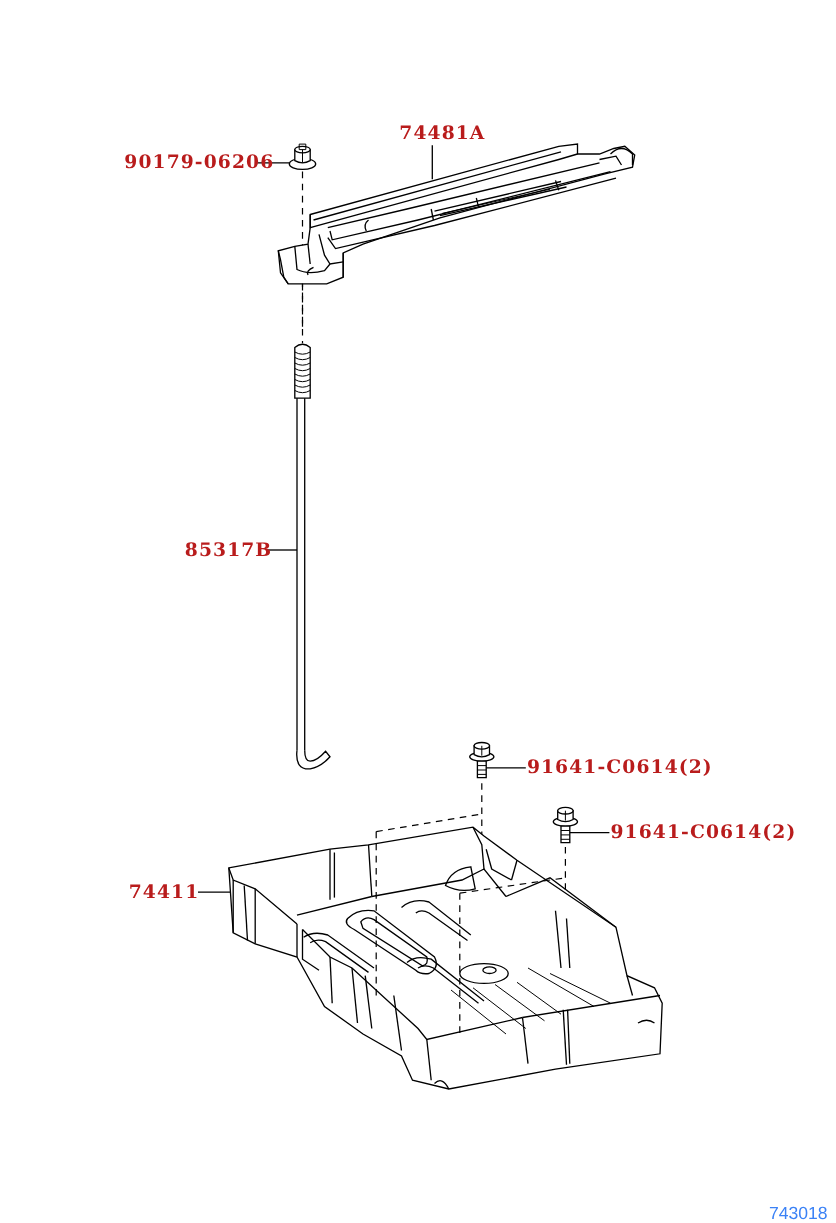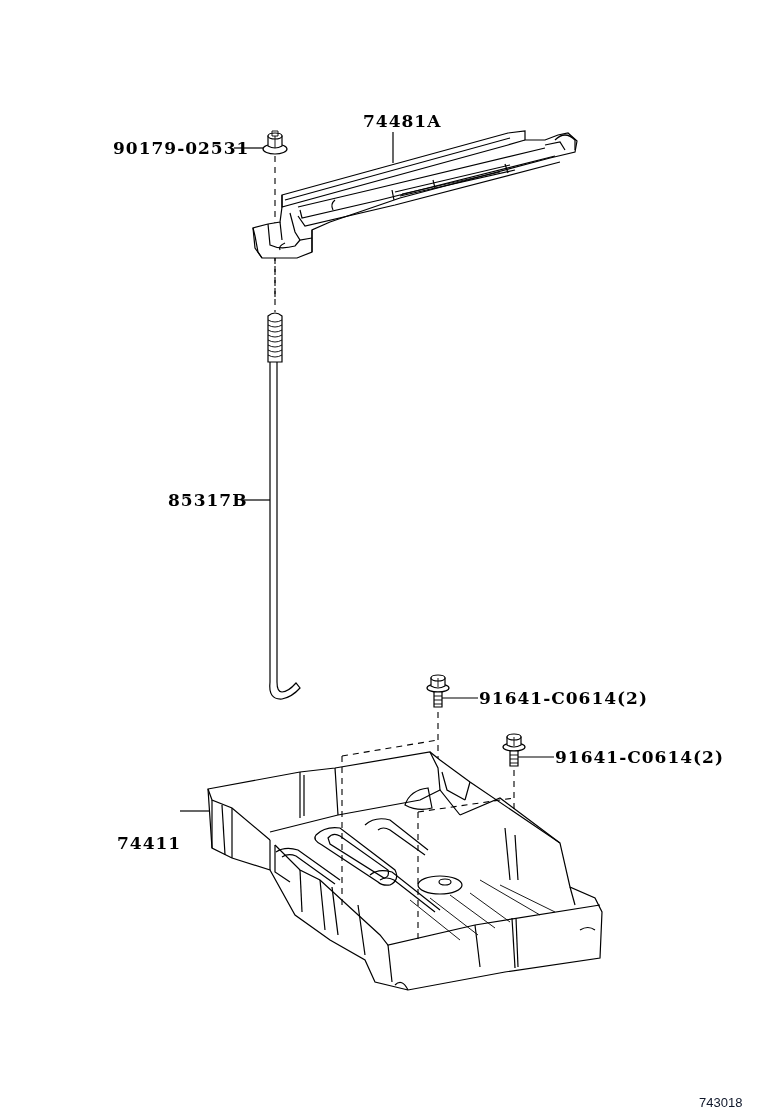--- a/index.html
+++ b/index.html
@@ -1,19 +1,19 @@
 <!DOCTYPE html>
 <html><head>
 <meta charset="utf-8">
 <style>
   html, body { margin: 0; padding: 0; background: #ffffff; }
   body { width: 760px; height: 1112px; position: relative; overflow: hidden; font-family: "DejaVu Sans Mono", "Liberation Mono", monospace; }
   #diagram { position: absolute; left: 0; top: 0; width: 760px; height: 1112px; }
-  .lbl { position: absolute; font-family: "DejaVu Serif", "Liberation Serif", serif; font-weight: bold; font-size: 17px; color: #000000; letter-spacing: 1px; white-space: nowrap; line-height: 1; }
-  .ref { position: absolute; font-family: "Liberation Sans", "DejaVu Sans", sans-serif; font-size: 13px; color: #0f172a; white-space: nowrap; }
+  .lbl { position: absolute; font-family: "DejaVu Serif", "Liberation Serif", serif; font-weight: bold; font-size: 17px; color: #b91c1c; letter-spacing: 1px; white-space: nowrap; line-height: 1; }
+  .ref { position: absolute; font-family: "Liberation Sans", "DejaVu Sans", sans-serif; font-size: 16px; color: #3b82f6; white-space: nowrap; }
   svg * { vector-effect: non-scaling-stroke; }
   .ln { stroke: #000; stroke-width: 1.2; fill: none; }
   .fl { stroke: #000; stroke-width: 1.2; fill: #fff; }
   .dash { stroke: #000; stroke-width: 1.1; fill: none; stroke-dasharray: 6 5; }
   .thin { stroke: #000; stroke-width: 0.9; fill: none; }
 </style>
 </head>
 <body>
 
 <div id="diagram">
@@ -166,27 +166,27 @@
 
     <path class="dash" d="M342,756 L438,740"></path>
     <path class="dash" d="M342,756 L342,910"></path>
     <path class="dash" d="M418,812 L514,798"></path>
     <path class="dash" d="M418,812 L418,940"></path>
   </g>
   <line class="ln" x1="180" y1="811" x2="210" y2="811"></line>
 </svg>
 
   
-  <div class="lbl" style="left:113px; top:140px;">90179-02531</div>
+  <div class="lbl" style="left:113px; top:140px;">90179-06206</div>
   <div class="lbl" style="left:363px; top:113px;">74481A</div>
   <div class="lbl" style="left:168px; top:492px;">85317B</div>
 
   <div class="lbl" style="left:479px; top:690px;">
     <span>91641-C0614</span><span>(2)</span>
   </div>
   <div class="lbl" style="left:555px; top:749px;">
     <span>91641-C0614</span><span>(2)</span>
   </div>
 
-  <div class="lbl" style="left:117px; top:803px;margin-top:32px;">74411</div>
+  <div class="lbl" style="left:117px; top:803px;">74411</div>
 
   <div class="ref" style="left:699px; top:1095px;">743018</div>
 </div>
 
 </body></html>

